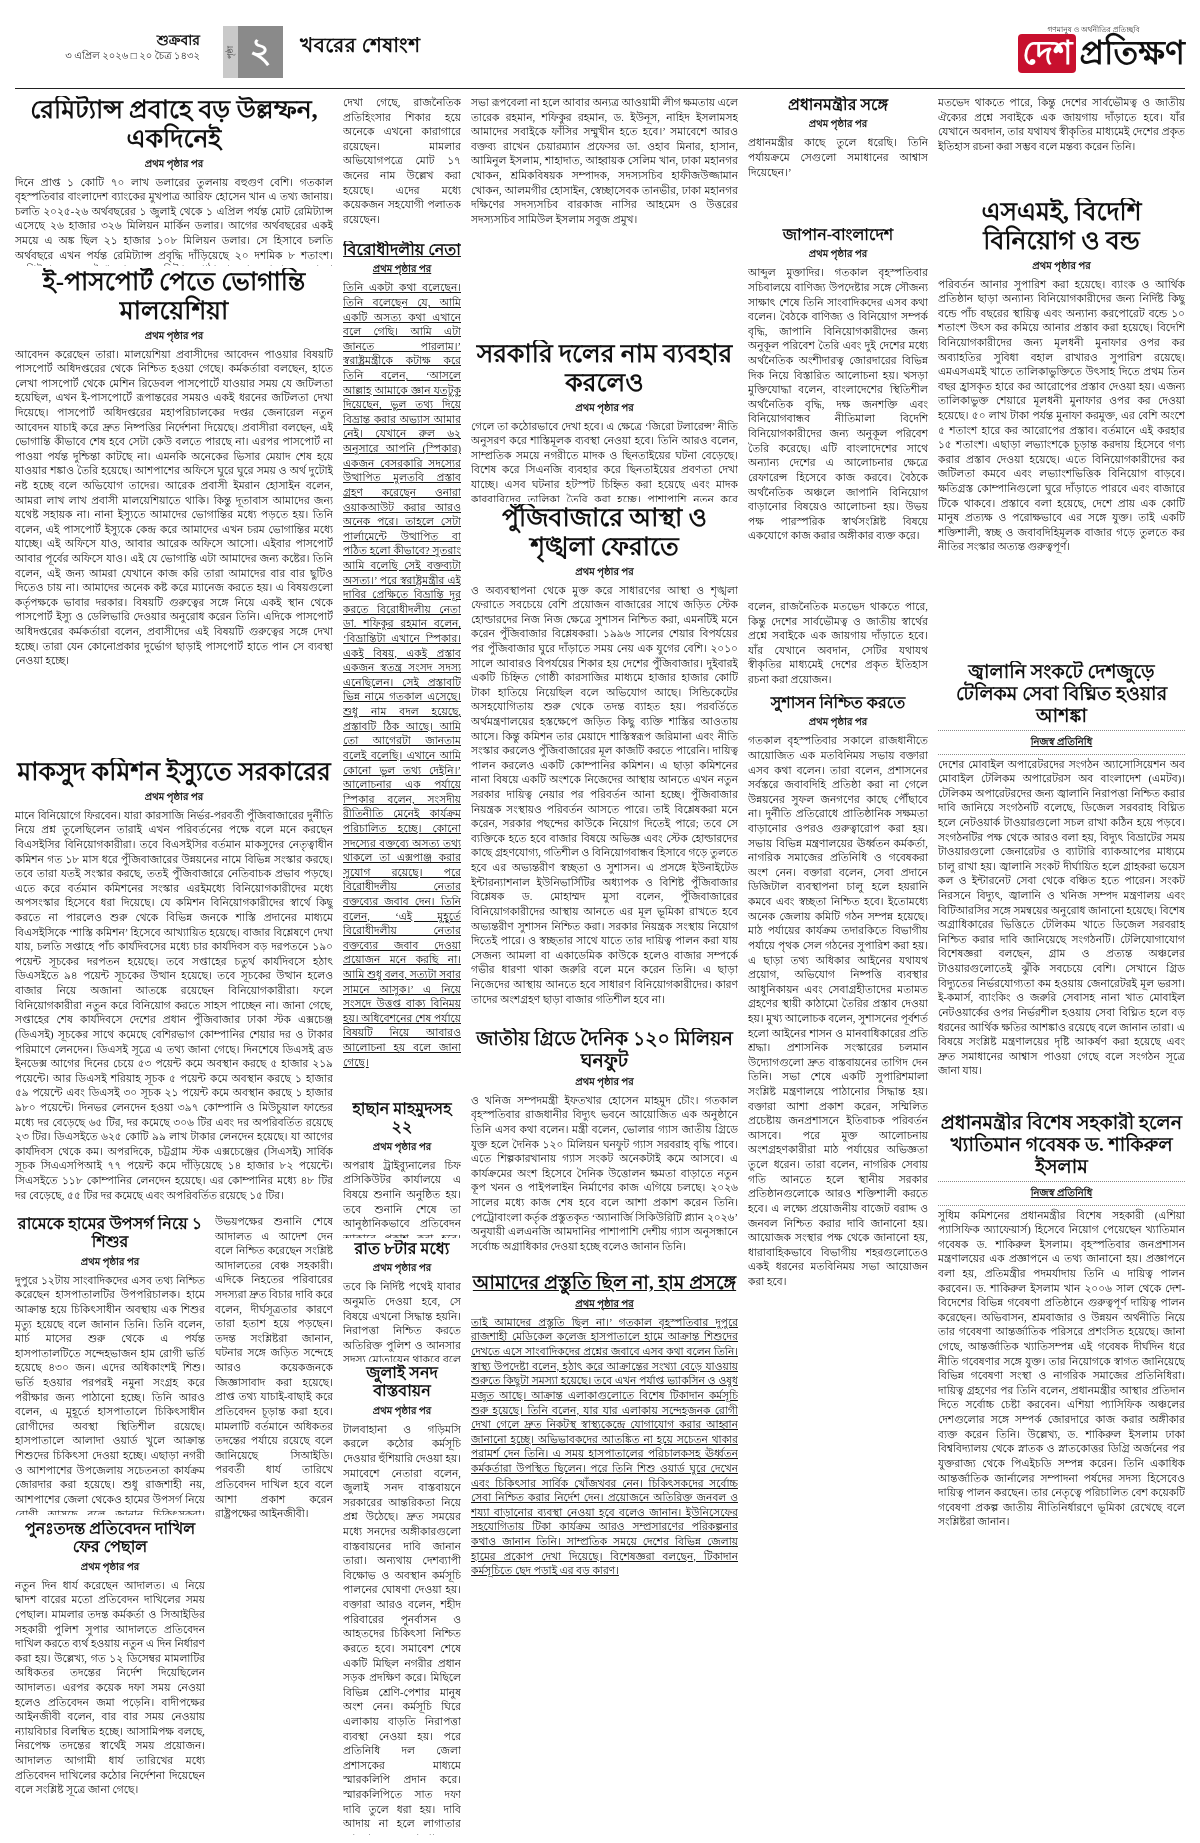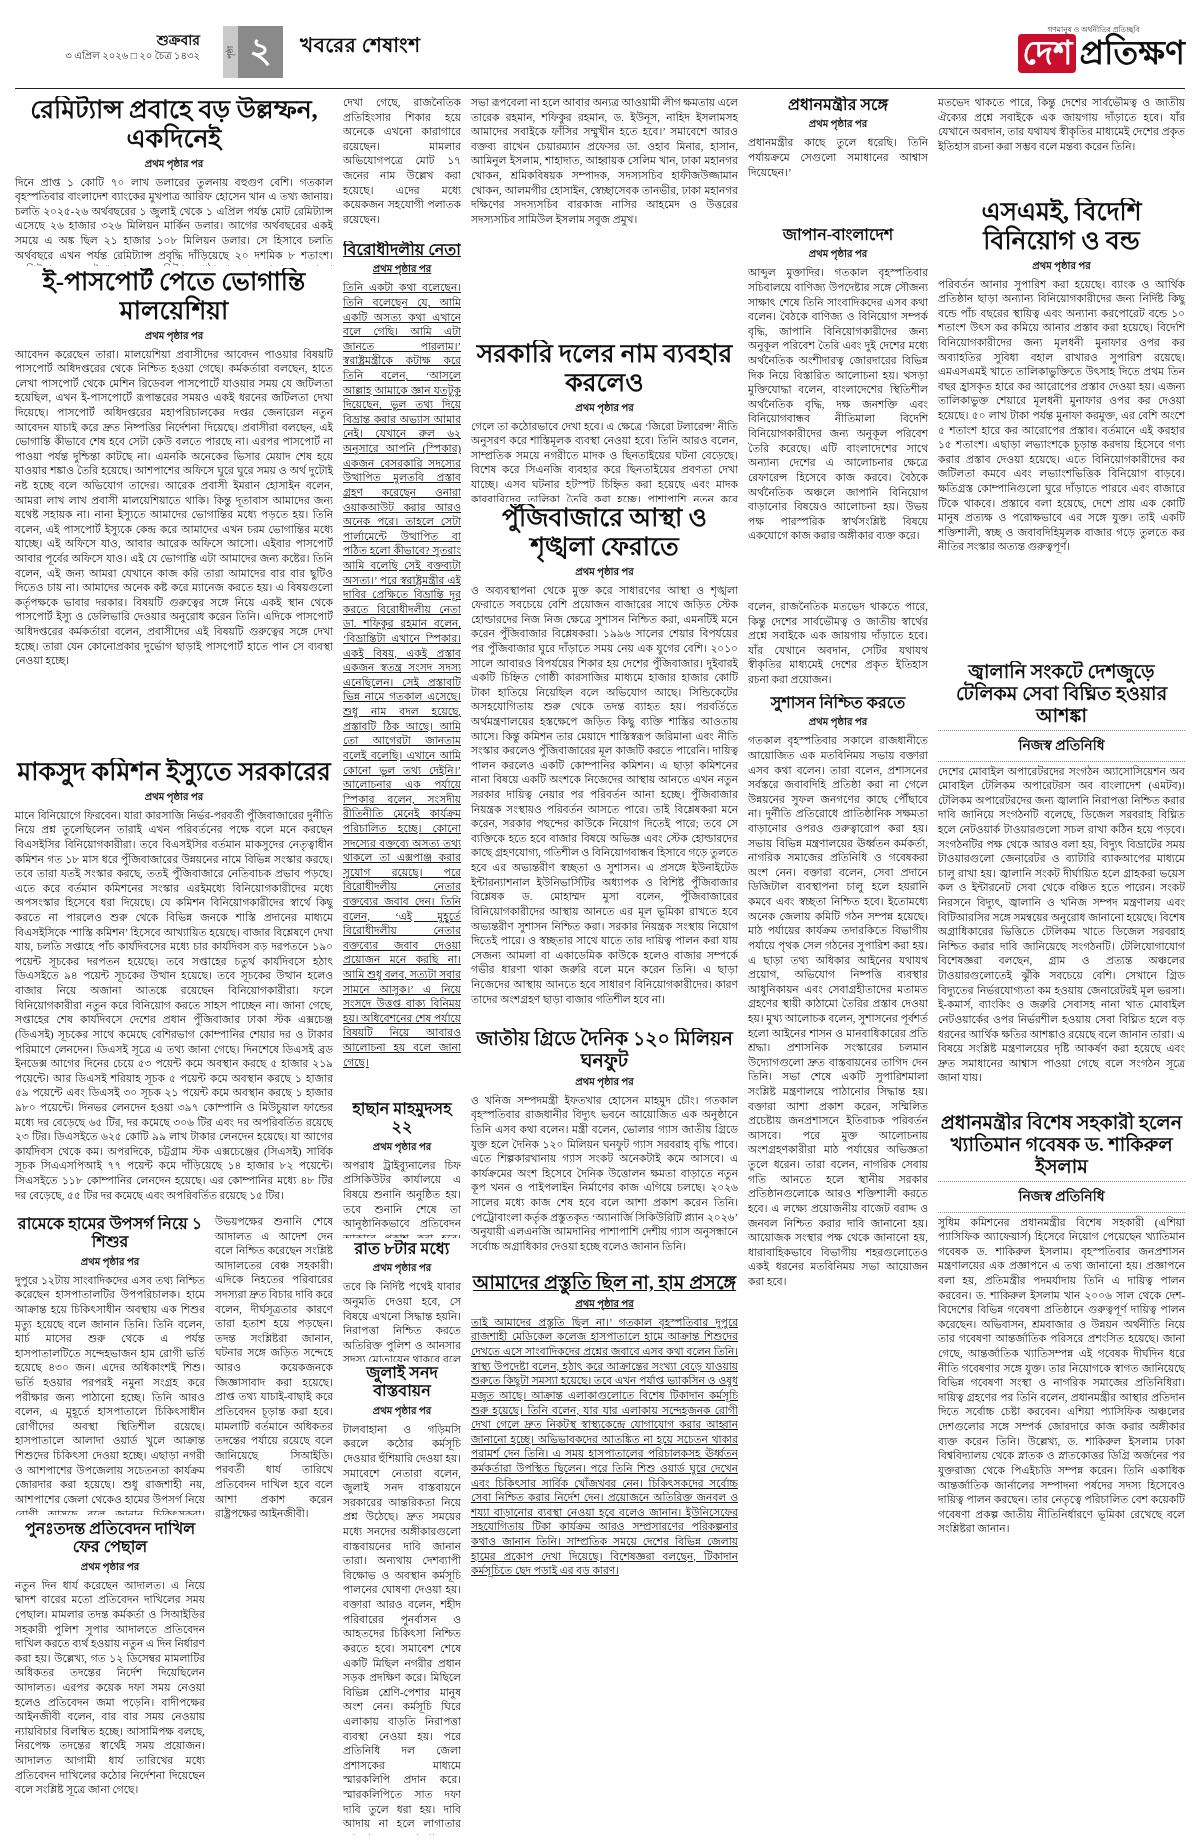--- a/index.html
+++ b/index.html
@@ -22,22 +22,22 @@
   .brand .p1{background:#c8102e;color:#ffffff;padding:1px 4px 2px 4px;border-radius:4px;}
   .brand .p2{color:#101010;margin-left:3px;font-family:Liberation Mono, monospace;}
   #hdr-rule{position:absolute;left:15px;top:88px;width:1170px;border-top:1.5px solid #222;}
   
   .article{position:absolute;overflow:hidden;}
   .hl{font-weight:bold;text-align:center;line-height:1.15;margin:0 0 2px 0;}
   .hl.w{font-size:25px;}       
   .hl.n{font-size:16px;}       
   .hl.r{font-size:19px;}       
   .cont{font-size:10px;font-weight:bold;text-align:center;margin:0 0 3px 0;}
-  .byline{font-size:14px;font-weight:bold;text-align:center;margin:3px 0;padding:3px 0;
-          border-top:1px dotted #888;border-bottom:1px dotted #888;}
+  .byline{font-size:10px;font-weight:bold;text-align:center;margin:3px 0;padding:3px 0;
+          border-top:1px dotted #888;border-bottom:1px dotted #888;text-decoration:underline;}
   .body{font-size:10.6px;line-height:1.38;text-align:justify;text-justify:inter-word;margin:0;}
   .body::first-letter{padding-left:0;}
   .intro .body{margin-top:0;}
 </style>
 </head>
 <body>
 
 <div id="page">
 
   <div id="hdr">

